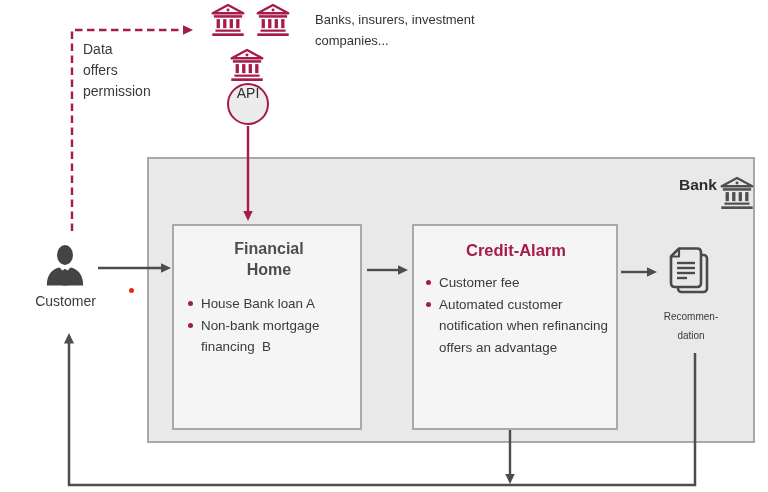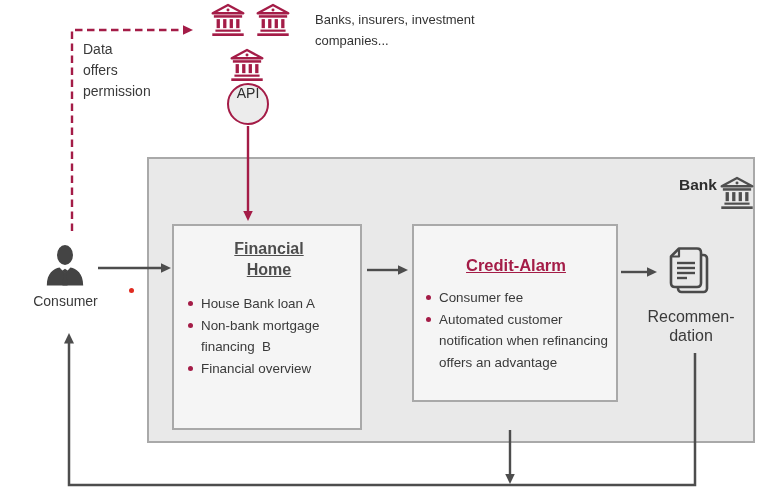--- a/index.html
+++ b/index.html
@@ -48,33 +48,33 @@
   }
   .bank-panel-head{position:absolute;right:14px;top:9px;width:60px;display:flex;flex-direction:row;align-items:flex-start;margin-top:8px;}
   .bank-panel-title{font-size:15.5px;font-weight:bold;color:#2d2d2d;margin-bottom:3px;}
 
   
   .card{
     position:absolute;box-sizing:border-box;
     background:var(--card-bg);border:2px solid var(--card-border);
   }
   .fh-card{left:172px;top:224px;width:190px;height:206px;padding:12px 8px 0 12px;}
-  .ca-card{left:412px;top:224px;width:206px;height:178px;padding:29px 8px 0 10px;}
-  .card-title{text-align:center;font-weight:bold;font-size:16px;line-height:21px;text-decoration:underline;}
+  .ca-card{left:412px;top:224px;width:206px;height:206px;padding:14px 8px 0 10px;}
+  .card-title{text-align:center;font-weight:bold;font-size:16px;line-height:21px;}
   .fh-title{color:#4d4d4d;}
   .ca-title{color:var(--accent);font-size:16.5px;}
   ul.bullets{list-style:none;margin:11px 0 0 0;padding:0;}
   .fh-card ul.bullets{margin-top:13px;}
   ul.bullets li{display:flex;align-items:flex-start;font-size:13.4px;line-height:21.5px;color:var(--ink);}
   .bullet-dot{flex:0 0 auto;width:5px;height:5px;border-radius:50%;background:var(--accent);margin:8px 8px 0 2px;}
   .bullet-text{white-space:pre-wrap;}
 
   
   .doc-icon{left:662px;top:243px;width:54px;height:58px;color:#4a4a4a;}
-  .rec-label{left:640px;top:307px;width:102px;text-align:center;font-size:16px;line-height:19px;color:var(--ink);}
+  .rec-label{left:640px;top:307px;width:102px;text-align:center;font-size:10px;line-height:19px;color:var(--ink);}
 </style>
 </head>
 <body>
 
 <div class="canvas">
 
   <div class="abs permission-label preline">Data
 offers
 permission</div>
 
@@ -126,21 +126,21 @@
   </div>
 
   <div class="abs customer-icon">
     <svg width="40" height="45" viewBox="0 0 44 46">
       <ellipse cx="22" cy="11.5" rx="8.8" ry="11" fill="currentColor"></ellipse>
       <path d="M2 45 C2 31.5 9.5 26.5 16 25.3 L22 31.5 L28 25.3 C34.5 26.5 42 31.5 42 45 Z" fill="currentColor"></path>
       <path d="M22 32 L18.8 28.8 L22 26.6 L25.2 28.8 Z" fill="currentColor"></path>
       <path d="M20.3 33 L23.7 33 L24.8 45 L19.2 45 Z" fill="currentColor"></path>
     </svg>
   </div>
-  <div class="abs customer-label">Consumer</div>
+  <div class="abs customer-label">Customer</div>
   <div class="abs red-dot"></div>
 
   <div class="abs bank-panel">
     <div class="bank-panel-head">
       <div class="bank-panel-title">Bank</div>
       <div class="gray-icon">
         <svg class="bank-icon" viewBox="0 0 48 42">
           <path d="M4.5 13 L24 2.5 L43.5 13 Z" fill="none" stroke="currentColor" stroke-width="3" stroke-linejoin="round"></path>
           <circle cx="24" cy="9" r="1.9" fill="currentColor"></circle>
           <rect x="6" y="15.5" width="36" height="3.2" fill="currentColor"></rect>
@@ -160,33 +160,29 @@
 Home</div>
     <ul class="bullets">
       <li>
         <span class="bullet-dot"></span>
         <span class="bullet-text">House Bank loan A</span>
       </li>
       <li>
         <span class="bullet-dot"></span>
         <span class="bullet-text">Non-bank mortgage financing  B</span>
       </li>
-      <li>
-        <span class="bullet-dot"></span>
-        <span class="bullet-text">Financial overview</span>
-      </li>
     </ul>
   </div>
 
   <div class="card ca-card">
     <div class="card-title ca-title">Credit-Alarm</div>
     <ul class="bullets">
       <li>
         <span class="bullet-dot"></span>
-        <span class="bullet-text">Consumer fee</span>
+        <span class="bullet-text">Customer fee</span>
       </li>
       <li>
         <span class="bullet-dot"></span>
         <span class="bullet-text">Automated customer notification when refinancing offers an advantage</span>
       </li>
     </ul>
   </div>
 
   <div class="abs doc-icon">
     <svg width="54" height="58" viewBox="0 0 54 58">

